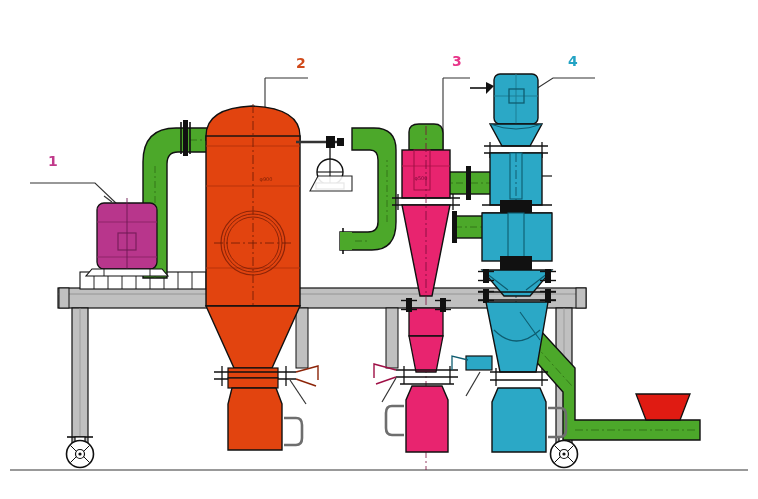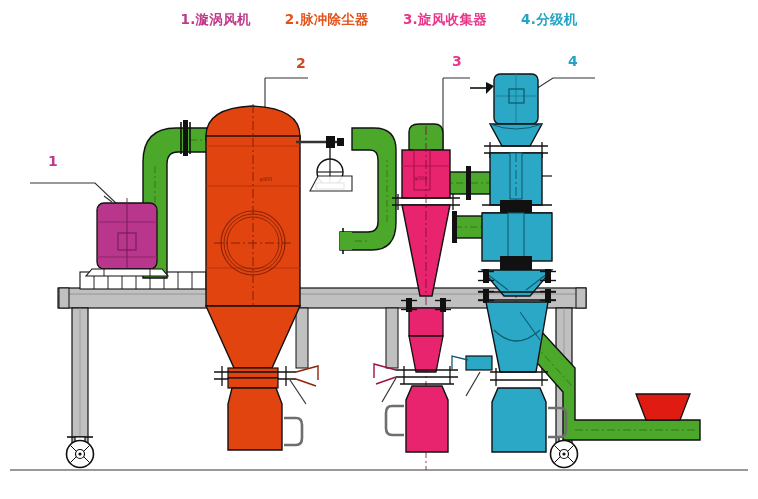--- a/index.html
+++ b/index.html
@@ -11,26 +11,20 @@
   .legend-item{font-size:13.5px;font-weight:700;letter-spacing:.3px;white-space:nowrap;}
   svg#scene{position:absolute;left:0;top:0;width:758px;height:499px;display:block;}
   .num{font-size:14px;font-weight:700;font-family:"DejaVu Sans","Liberation Sans",sans-serif;}
   .dim{font-size:5px;font-family:"DejaVu Sans","Liberation Sans",sans-serif;}
 </style>
 </head>
 <body>
 
 <div id="root">
 
-  <div id="legend">
-    <span class="legend-item" style="color:#C0398A">1.漩涡风机</span>
-    <span class="legend-item" style="color:#E2521A">2.脉冲除尘器</span>
-    <span class="legend-item" style="color:#E8368A">3.旋风收集器</span>
-    <span class="legend-item" style="color:#22A3C4">4.分级机</span>
-  </div>
 
   <svg id="scene" viewBox="0 0 758 499">
     <defs>
       <g id="caster">
         <line x1="-13" y1="0" x2="13" y2="0" stroke="#111" stroke-width="1.6"></line>
         <rect x="-5" y="0" width="10" height="6" fill="#fff" stroke="#111" stroke-width="1.2"></rect>
         <circle cx="0" cy="17" r="13.5" fill="#fff" stroke="#111" stroke-width="1.6"></circle>
         <circle cx="0" cy="17" r="4.5" fill="#fff" stroke="#111" stroke-width="1.2"></circle>
         <circle cx="0" cy="17" r="1.6" fill="#111"></circle>
         <line x1="-9.5" y1="8.5" x2="-3.5" y2="14.5" stroke="#111" stroke-width="1"></line>

